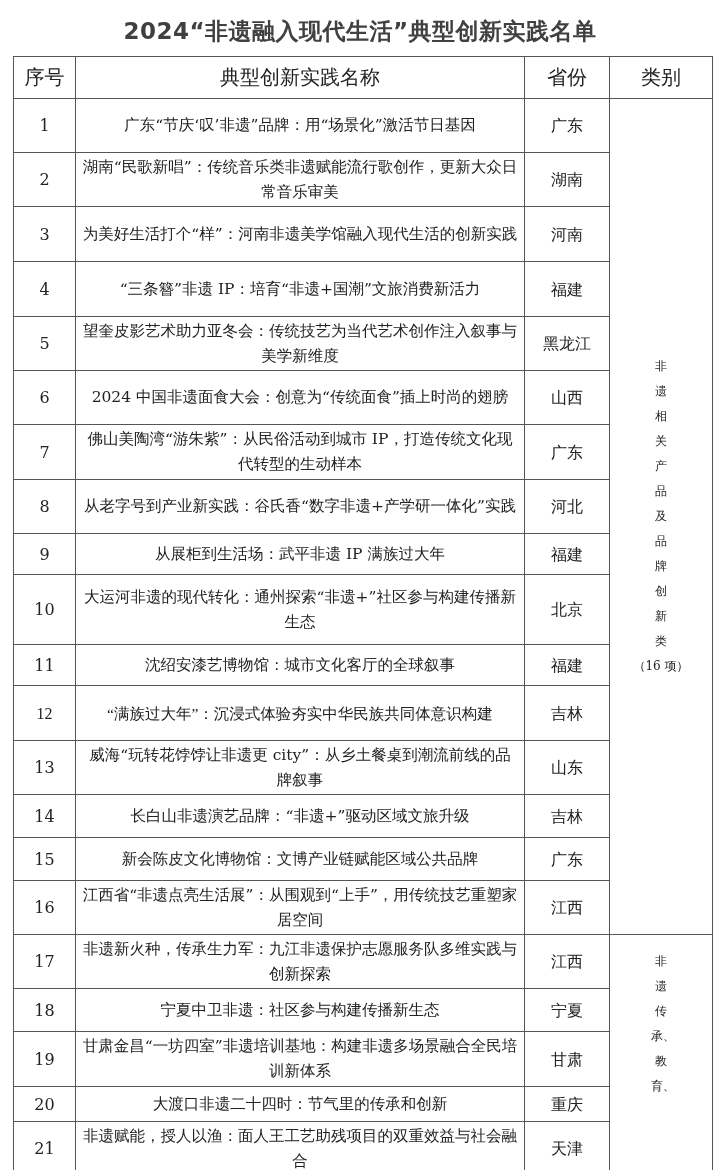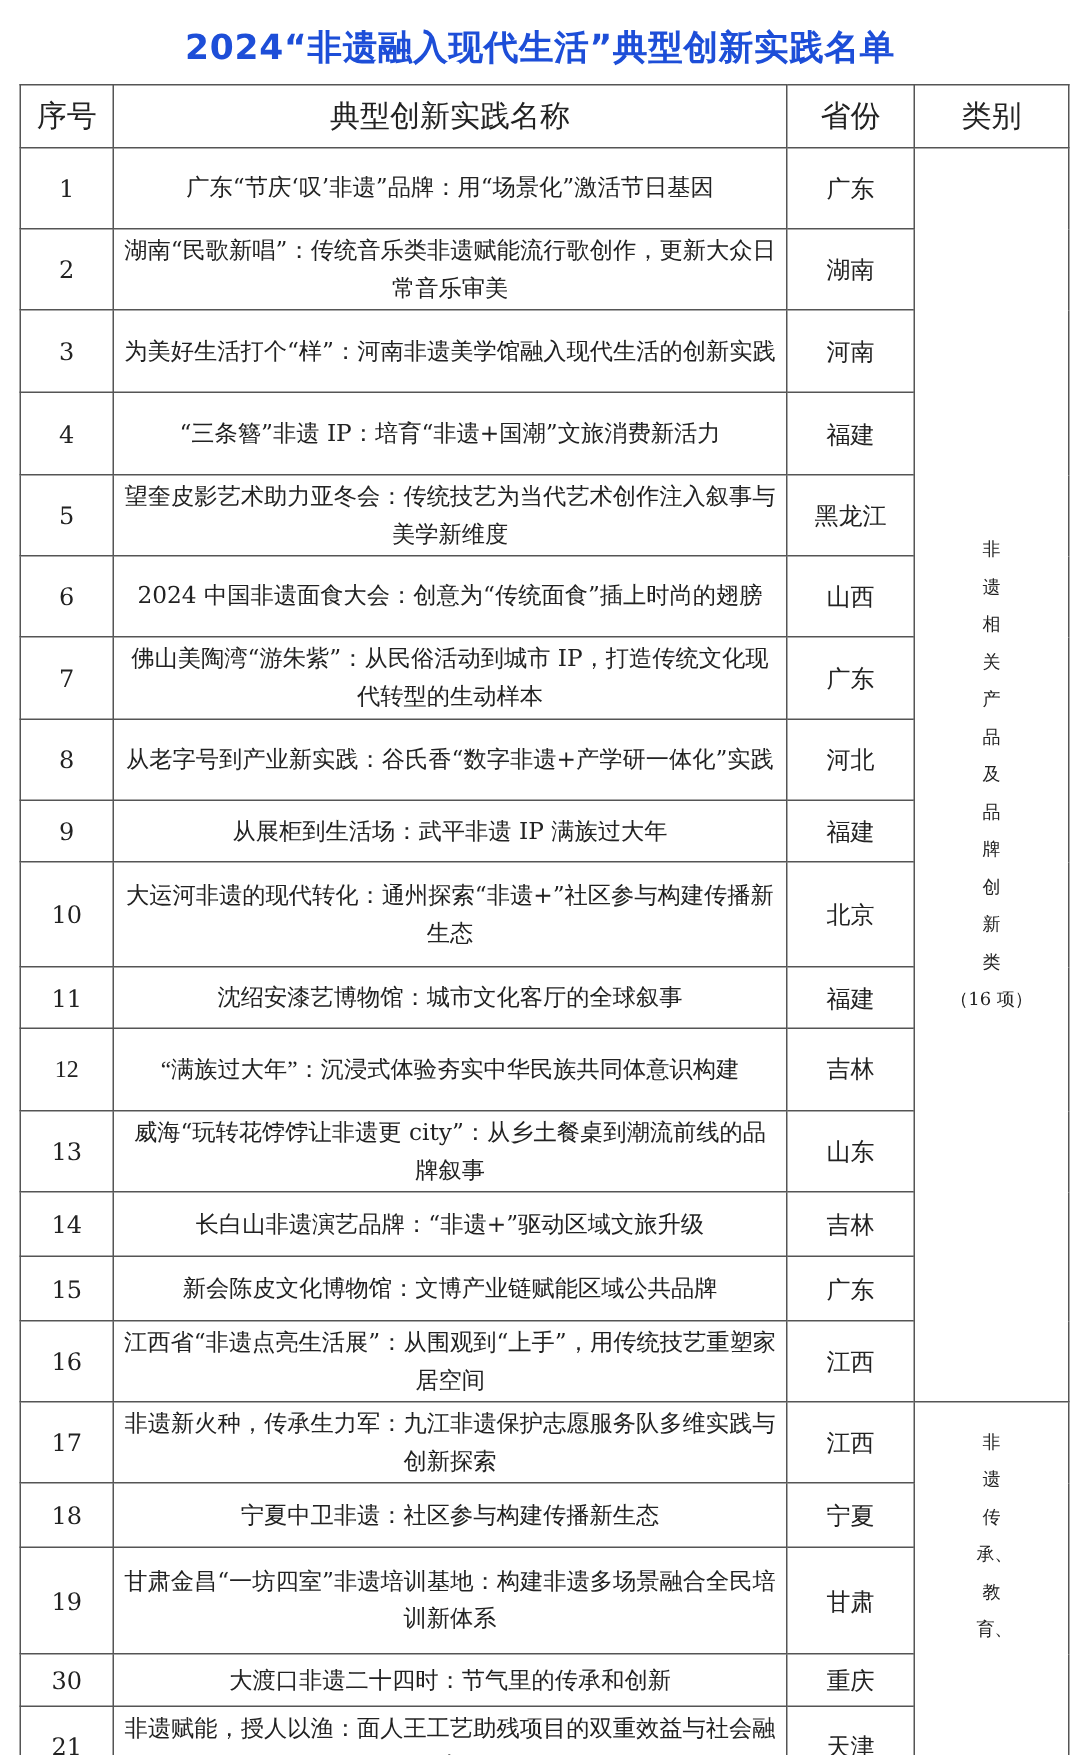--- a/index.html
+++ b/index.html
@@ -4,21 +4,21 @@
 <style>
   html, body { margin: 0; padding: 0; background: #ffffff; }
   body {
     width: 720px; height: 1170px; position: relative; overflow: hidden;
     font-family: "DejaVu Serif", "Liberation Serif", serif;
     color: #222;
   }
   .title {
     position: absolute; left: 0; top: 16px; width: 720px; text-align: center;
     font-family: "DejaVu Sans", "Liberation Sans", sans-serif;
-    font-weight: bold; font-size: 23px; letter-spacing: 0.5px; color: #1d4ed8;
+    font-weight: bold; font-size: 23px; letter-spacing: 0.5px; color: #404040;
   }
   table.list {
     position: absolute; left: 13px; top: 56px;
     width: 699px; border-collapse: collapse; table-layout: fixed;
     font-size: 16px;
   }
   table.list td, table.list th {
     border: 1px solid #555;
     text-align: center; vertical-align: middle;
     padding: 0 6px; font-weight: normal; line-height: 25px;
@@ -142,27 +142,27 @@
         <td>17</td>
         <td class="name">非遗新火种，传承生力军：九江非遗保护志愿服务队多维实践与创新探索</td>
         <td>江西</td>
         <td class="cat partial" rowspan="5"><span class="vchars">非遗传承、教育、</span></td>
       </tr>
       <tr style="height: 43px;">
         <td>18</td>
         <td class="name">宁夏中卫非遗：社区参与构建传播新生态</td>
         <td>宁夏</td>
       </tr>
-      <tr style="height: 71px;">
+      <tr style="height: 55px;">
         <td>19</td>
         <td class="name">甘肃金昌“一坊四室”非遗培训基地：构建非遗多场景融合全民培训新体系</td>
         <td>甘肃</td>
       </tr>
       <tr style="height: 35px;">
-        <td>30</td>
+        <td>20</td>
         <td class="name">大渡口非遗二十四时：节气里的传承和创新</td>
         <td>重庆</td>
       </tr>
       <tr style="height: 54px; margin-top: 32px;">
         <td>21</td>
         <td class="name">非遗赋能，授人以渔：面人王工艺助残项目的双重效益与社会融合</td>
         <td>天津</td>
       </tr>
     </tbody>
 </table>

